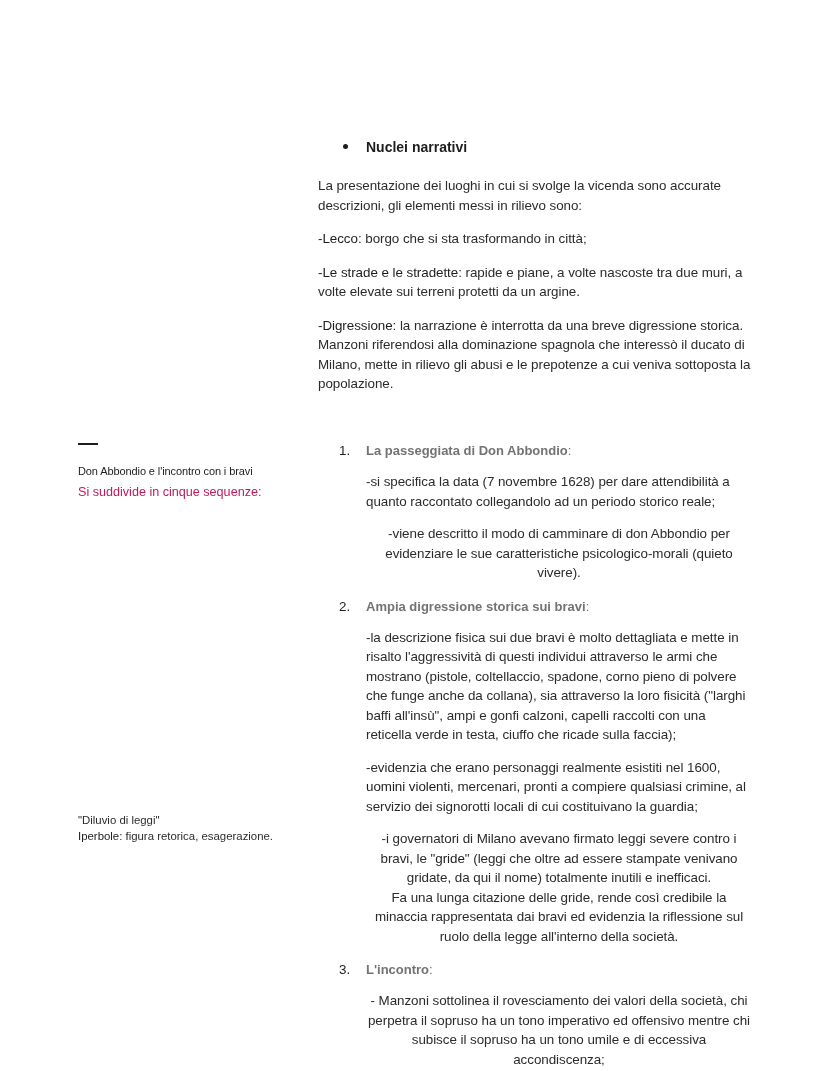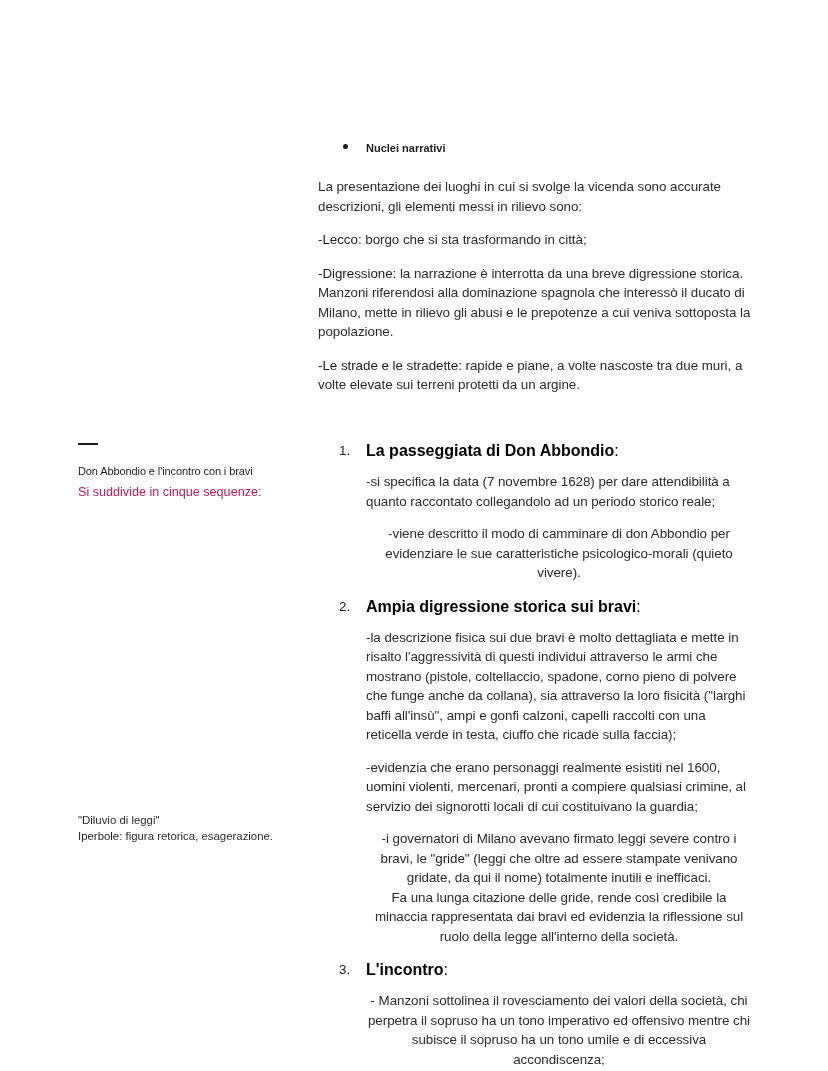--- a/index.html
+++ b/index.html
@@ -50,21 +50,21 @@
   .bullet-dot {
     position: absolute;
     left: 25px;
     top: 6px;
     width: 5px;
     height: 5px;
     border-radius: 50%;
     background: #1d1d1d;
   }
   .bullet-label {
-    font-size: 11px;
+    font-size: 14px;
     line-height: 19px;
     font-weight: 700;
     color: #1d1d1d;
   }
 
   
   .sidebar-head {
     position: absolute;
     left: 78px;
     top: 443px;
@@ -118,24 +118,24 @@
   .num-item:last-child { margin-bottom: 0; }
   .num-marker {
     position: absolute;
     left: 21px;
     top: 0;
     font-size: 13.4px;
     line-height: 19px;
     color: #1d1d1d;
   }
   .num-heading {
-    font-size: 16px;
+    font-size: 13px;
     line-height: 19px;
     font-weight: 700;
-    color: #000000;
+    color: #737373;
     margin: 0 0 11px 0;
   }
   .num-heading .tail { font-weight: 400; }
   .sub-para {
     font-size: 13.4px;
     line-height: 19.5px;
     margin: 12px 0 13px 0;
     color: #2b2b2b;
     letter-spacing: -0.05px;
   }
@@ -153,25 +153,25 @@
       <span class="bullet-label">Nuclei narrativi</span>
     </div>
 
     <p class="para">La presentazione dei luoghi in cui si svolge la vicenda sono accurate descrizioni, gli elementi messi in rilievo sono:</p>
 
     <p class="para">
       <b><span>-</span><span>Lecco</span></b><span>: borgo che si sta trasformando in città;</span>
     </p>
 
     <p class="para">
+      <b><span>-</span><span>Le strade e le stradette</span></b><span>: rapide e piane, a volte nascoste tra due muri, a volte elevate sui terreni protetti da un argine.</span>
+    </p>
+
+    <p class="para">
       <b><span>-</span><span>Digressione</span></b><span>: la narrazione è interrotta da una breve digressione storica. Manzoni riferendosi alla dominazione spagnola che interessò il ducato di Milano, mette in rilievo gli abusi e le prepotenze a cui veniva sottoposta la popolazione.</span>
-    </p>
-
-    <p class="para">
-      <b><span>-</span><span>Le strade e le stradette</span></b><span>: rapide e piane, a volte nascoste tra due muri, a volte elevate sui terreni protetti da un argine.</span>
     </p>
 
   </div>
 
   <div class="sidebar-head">
     <div class="rule-dash"></div>
     <h2 class="sidebar-title">Don Abbondio e l'incontro con i bravi</h2>
     <p class="sidebar-subtitle">Si suddivide in cinque sequenze:</p>
   </div>
 

